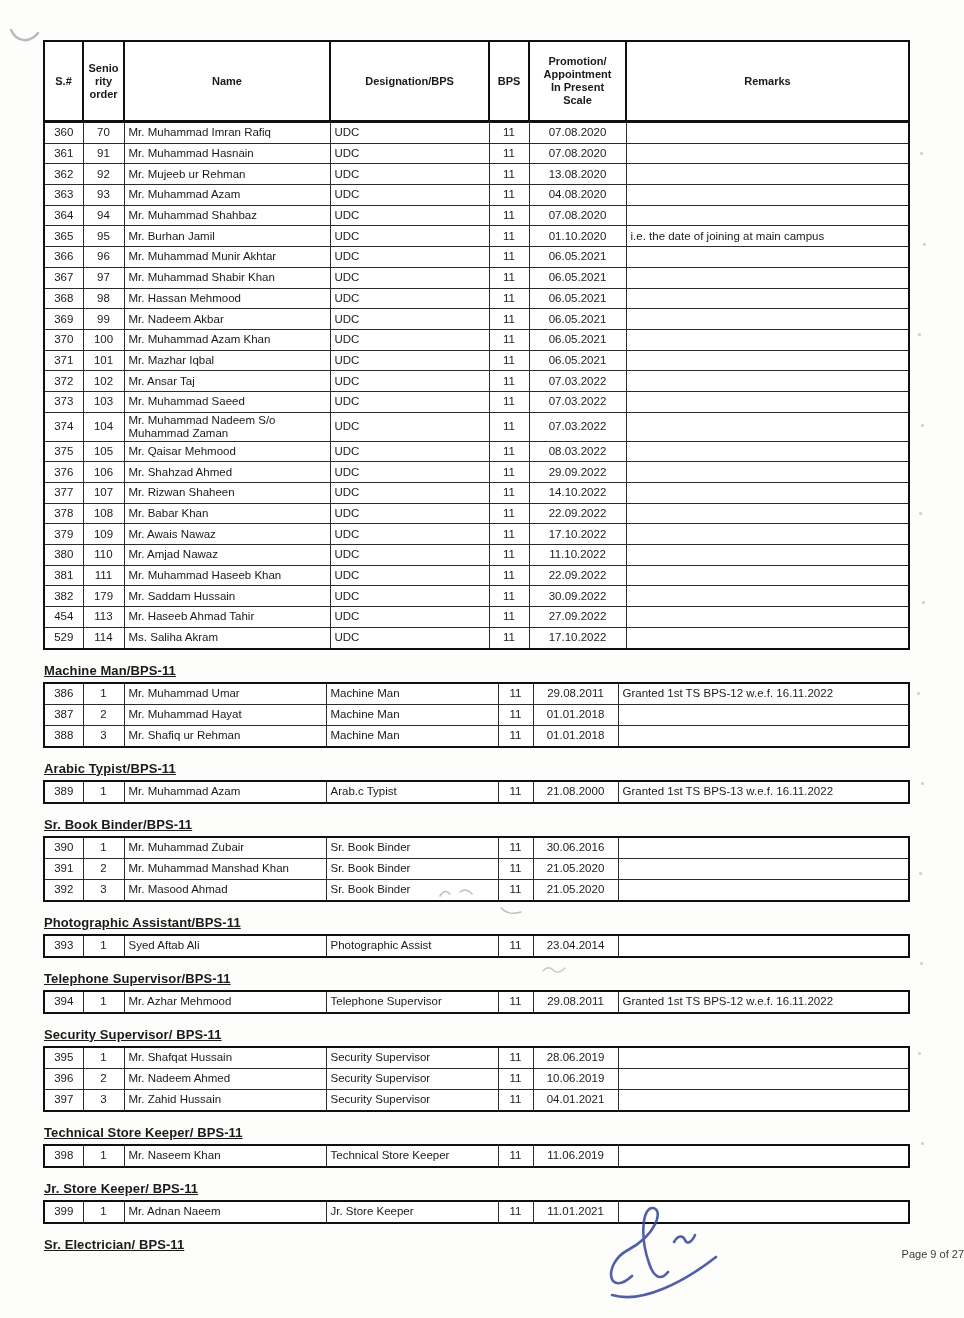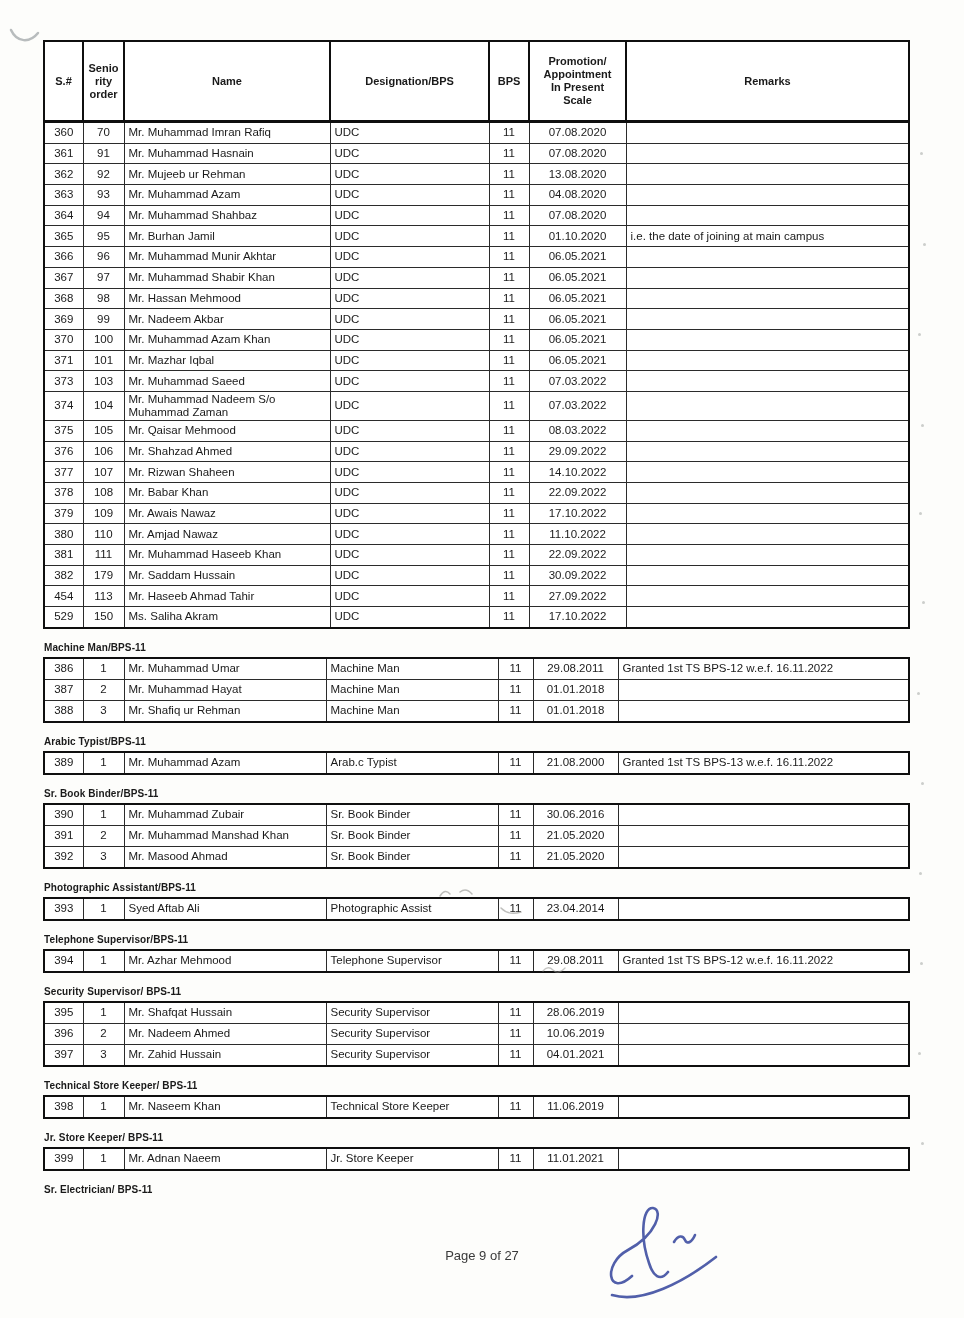--- a/index.html
+++ b/index.html
@@ -17,26 +17,26 @@
     font-weight:bold; font-size:11px; line-height:13px;
     text-align:center; white-space:pre-line; height:74px; padding:2px 1px;
   }
   .tbl td { font-size:11.5px; line-height:13px; padding:1px 4px; }
   .main-tbl td { height:17.7px; }
   .sub-tbl td { height:18px; }
   .c-center { text-align:center; padding:1px 1px; }
   .c-left { text-align:left; }
   .section { margin-top:13px; }
   .section-title {
-    font-weight:bold; font-size:10px; 
+    font-weight:bold; font-size:13px; text-decoration:underline;
     margin:0 0 4px 1px; letter-spacing:0.1px;
   }
   .footer {
     position:absolute; top:1248px; left:0; width:100%;
-    text-align:center; font-size:13px; color:#3a3a3a;
+    text-align:right; font-size:11px; color:#3a3a3a;
   }
   .signature { position:absolute; left:600px; top:1202px; }
   .scan-mark { position:absolute; left:8px; top:26px; }
   .pencil-mark { position:absolute; opacity:.55; }
   .speck { position:absolute; width:3px; height:3px; border-radius:50%;
            background:#b2b5b2; opacity:.65; }
 </style>
 </head>
 <body>
 
@@ -177,20 +177,29 @@
           <tr>
             <td class="c-center">371</td>
             <td class="c-center">101</td>
             <td class="c-left">Mr. Mazhar Iqbal</td>
             <td class="c-left">UDC</td>
             <td class="c-center">11</td>
             <td class="c-center">06.05.2021</td>
             <td class="c-left"></td>
           </tr>
           <tr>
+            <td class="c-center">372</td>
+            <td class="c-center">102</td>
+            <td class="c-left">Mr. Ansar Taj</td>
+            <td class="c-left">UDC</td>
+            <td class="c-center">11</td>
+            <td class="c-center">07.03.2022</td>
+            <td class="c-left"></td>
+          </tr>
+          <tr>
             <td class="c-center">373</td>
             <td class="c-center">103</td>
             <td class="c-left">Mr. Muhammad Saeed</td>
             <td class="c-left">UDC</td>
             <td class="c-center">11</td>
             <td class="c-center">07.03.2022</td>
             <td class="c-left"></td>
           </tr>
           <tr>
             <td class="c-center">374</td>
@@ -277,21 +286,21 @@
             <td class="c-center">454</td>
             <td class="c-center">113</td>
             <td class="c-left">Mr. Haseeb Ahmad Tahir</td>
             <td class="c-left">UDC</td>
             <td class="c-center">11</td>
             <td class="c-center">27.09.2022</td>
             <td class="c-left"></td>
           </tr>
           <tr>
             <td class="c-center">529</td>
-            <td class="c-center">150</td>
+            <td class="c-center">114</td>
             <td class="c-left">Ms. Saliha Akram</td>
             <td class="c-left">UDC</td>
             <td class="c-center">11</td>
             <td class="c-center">17.10.2022</td>
             <td class="c-left"></td>
           </tr>
         </tbody>
     </table>
 
     <div id="sections">

